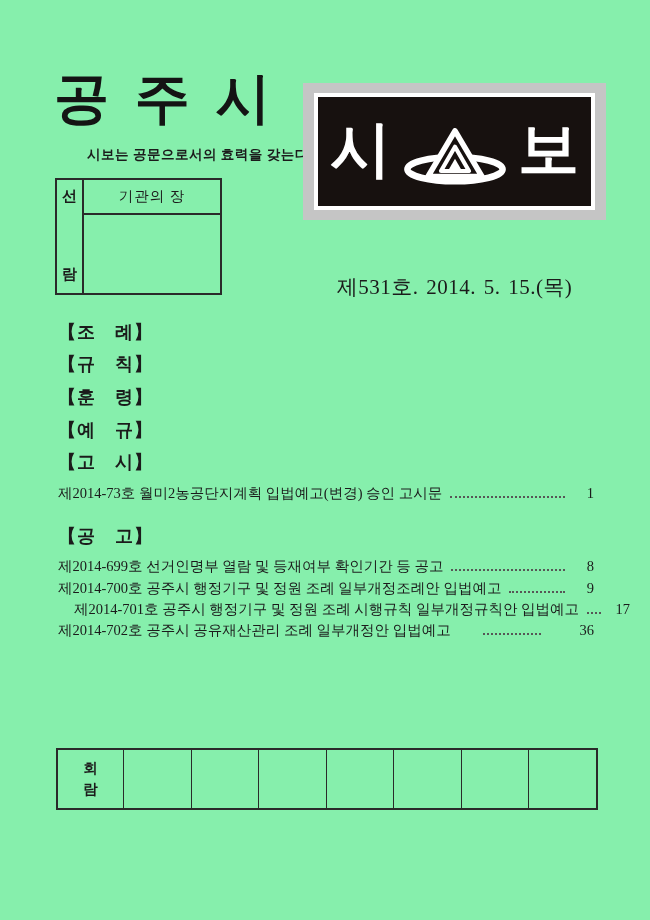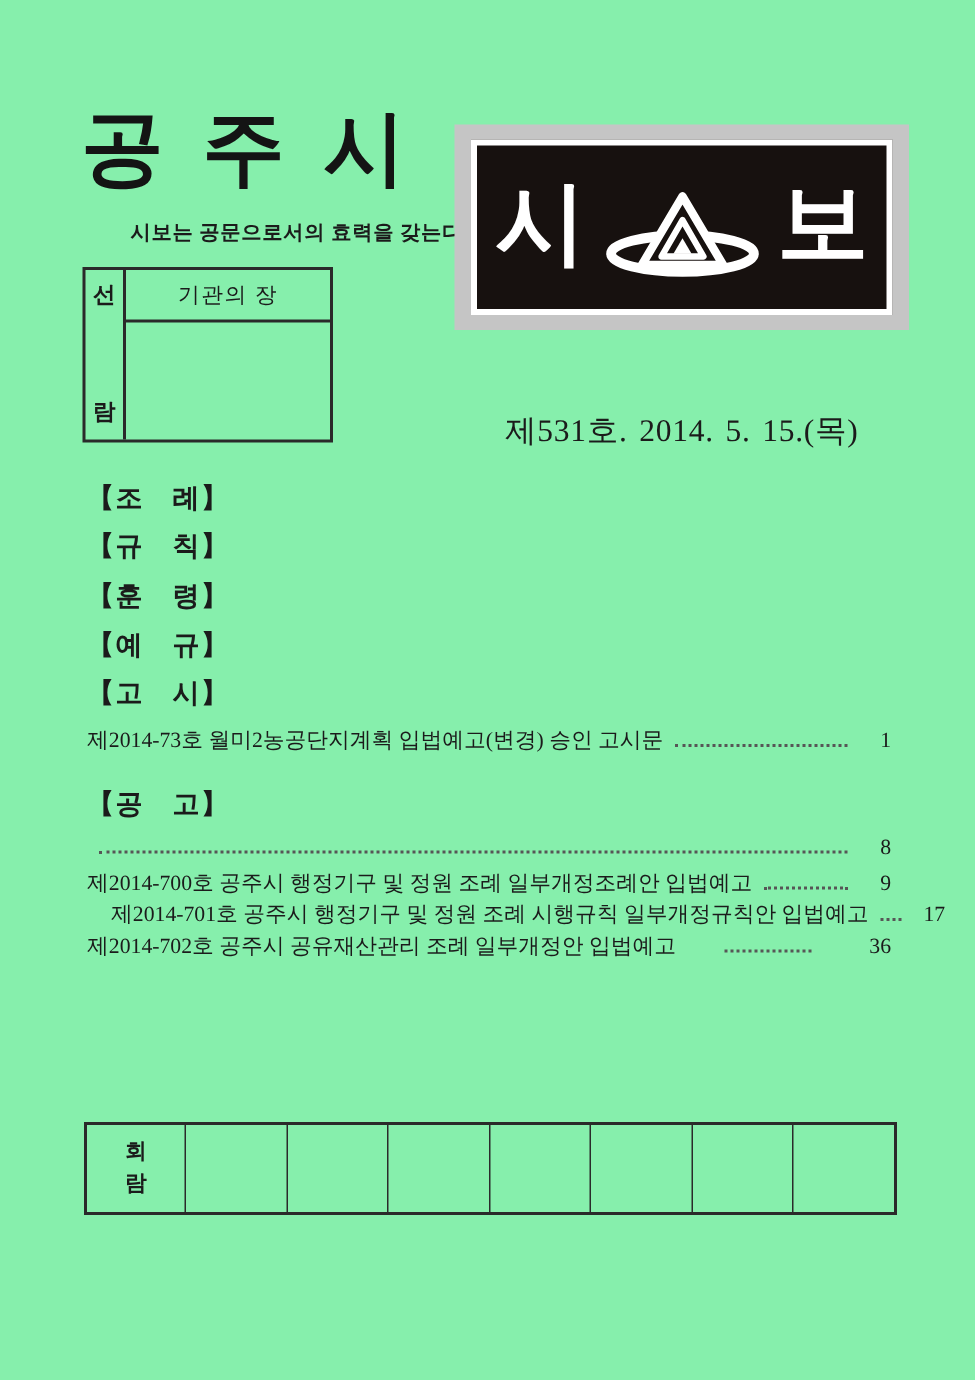--- a/index.html
+++ b/index.html
@@ -142,20 +142,21 @@
 
   <div class="toc-row" style="top:484px;">
     <span class="toc-title">제2014-73호 월미2농공단지계획 입법예고(변경) 승인 고시문</span>
     <span class="toc-leader"></span>
     <span class="toc-page">1</span>
   </div>
 
   <div class="section-label" style="top:524px;">【공　고】</div>
 
   <div class="toc-row" style="top:557px;">
+    <span class="toc-title">제2014-699호 선거인명부 열람 및 등재여부 확인기간 등 공고</span>
     <span class="toc-leader"></span>
     <span class="toc-page">8</span>
   </div>
   <div class="toc-row" style="top:579px;">
     <span class="toc-title">제2014-700호 공주시 행정기구 및 정원 조례 일부개정조례안 입법예고</span>
     <span class="toc-leader"></span>
     <span class="toc-page">9</span>
   </div>
   <div class="toc-row" style="top:600px;margin-left:16px;">
     <span class="toc-title">제2014-701호 공주시 행정기구 및 정원 조례 시행규칙 일부개정규칙안 입법예고</span>

